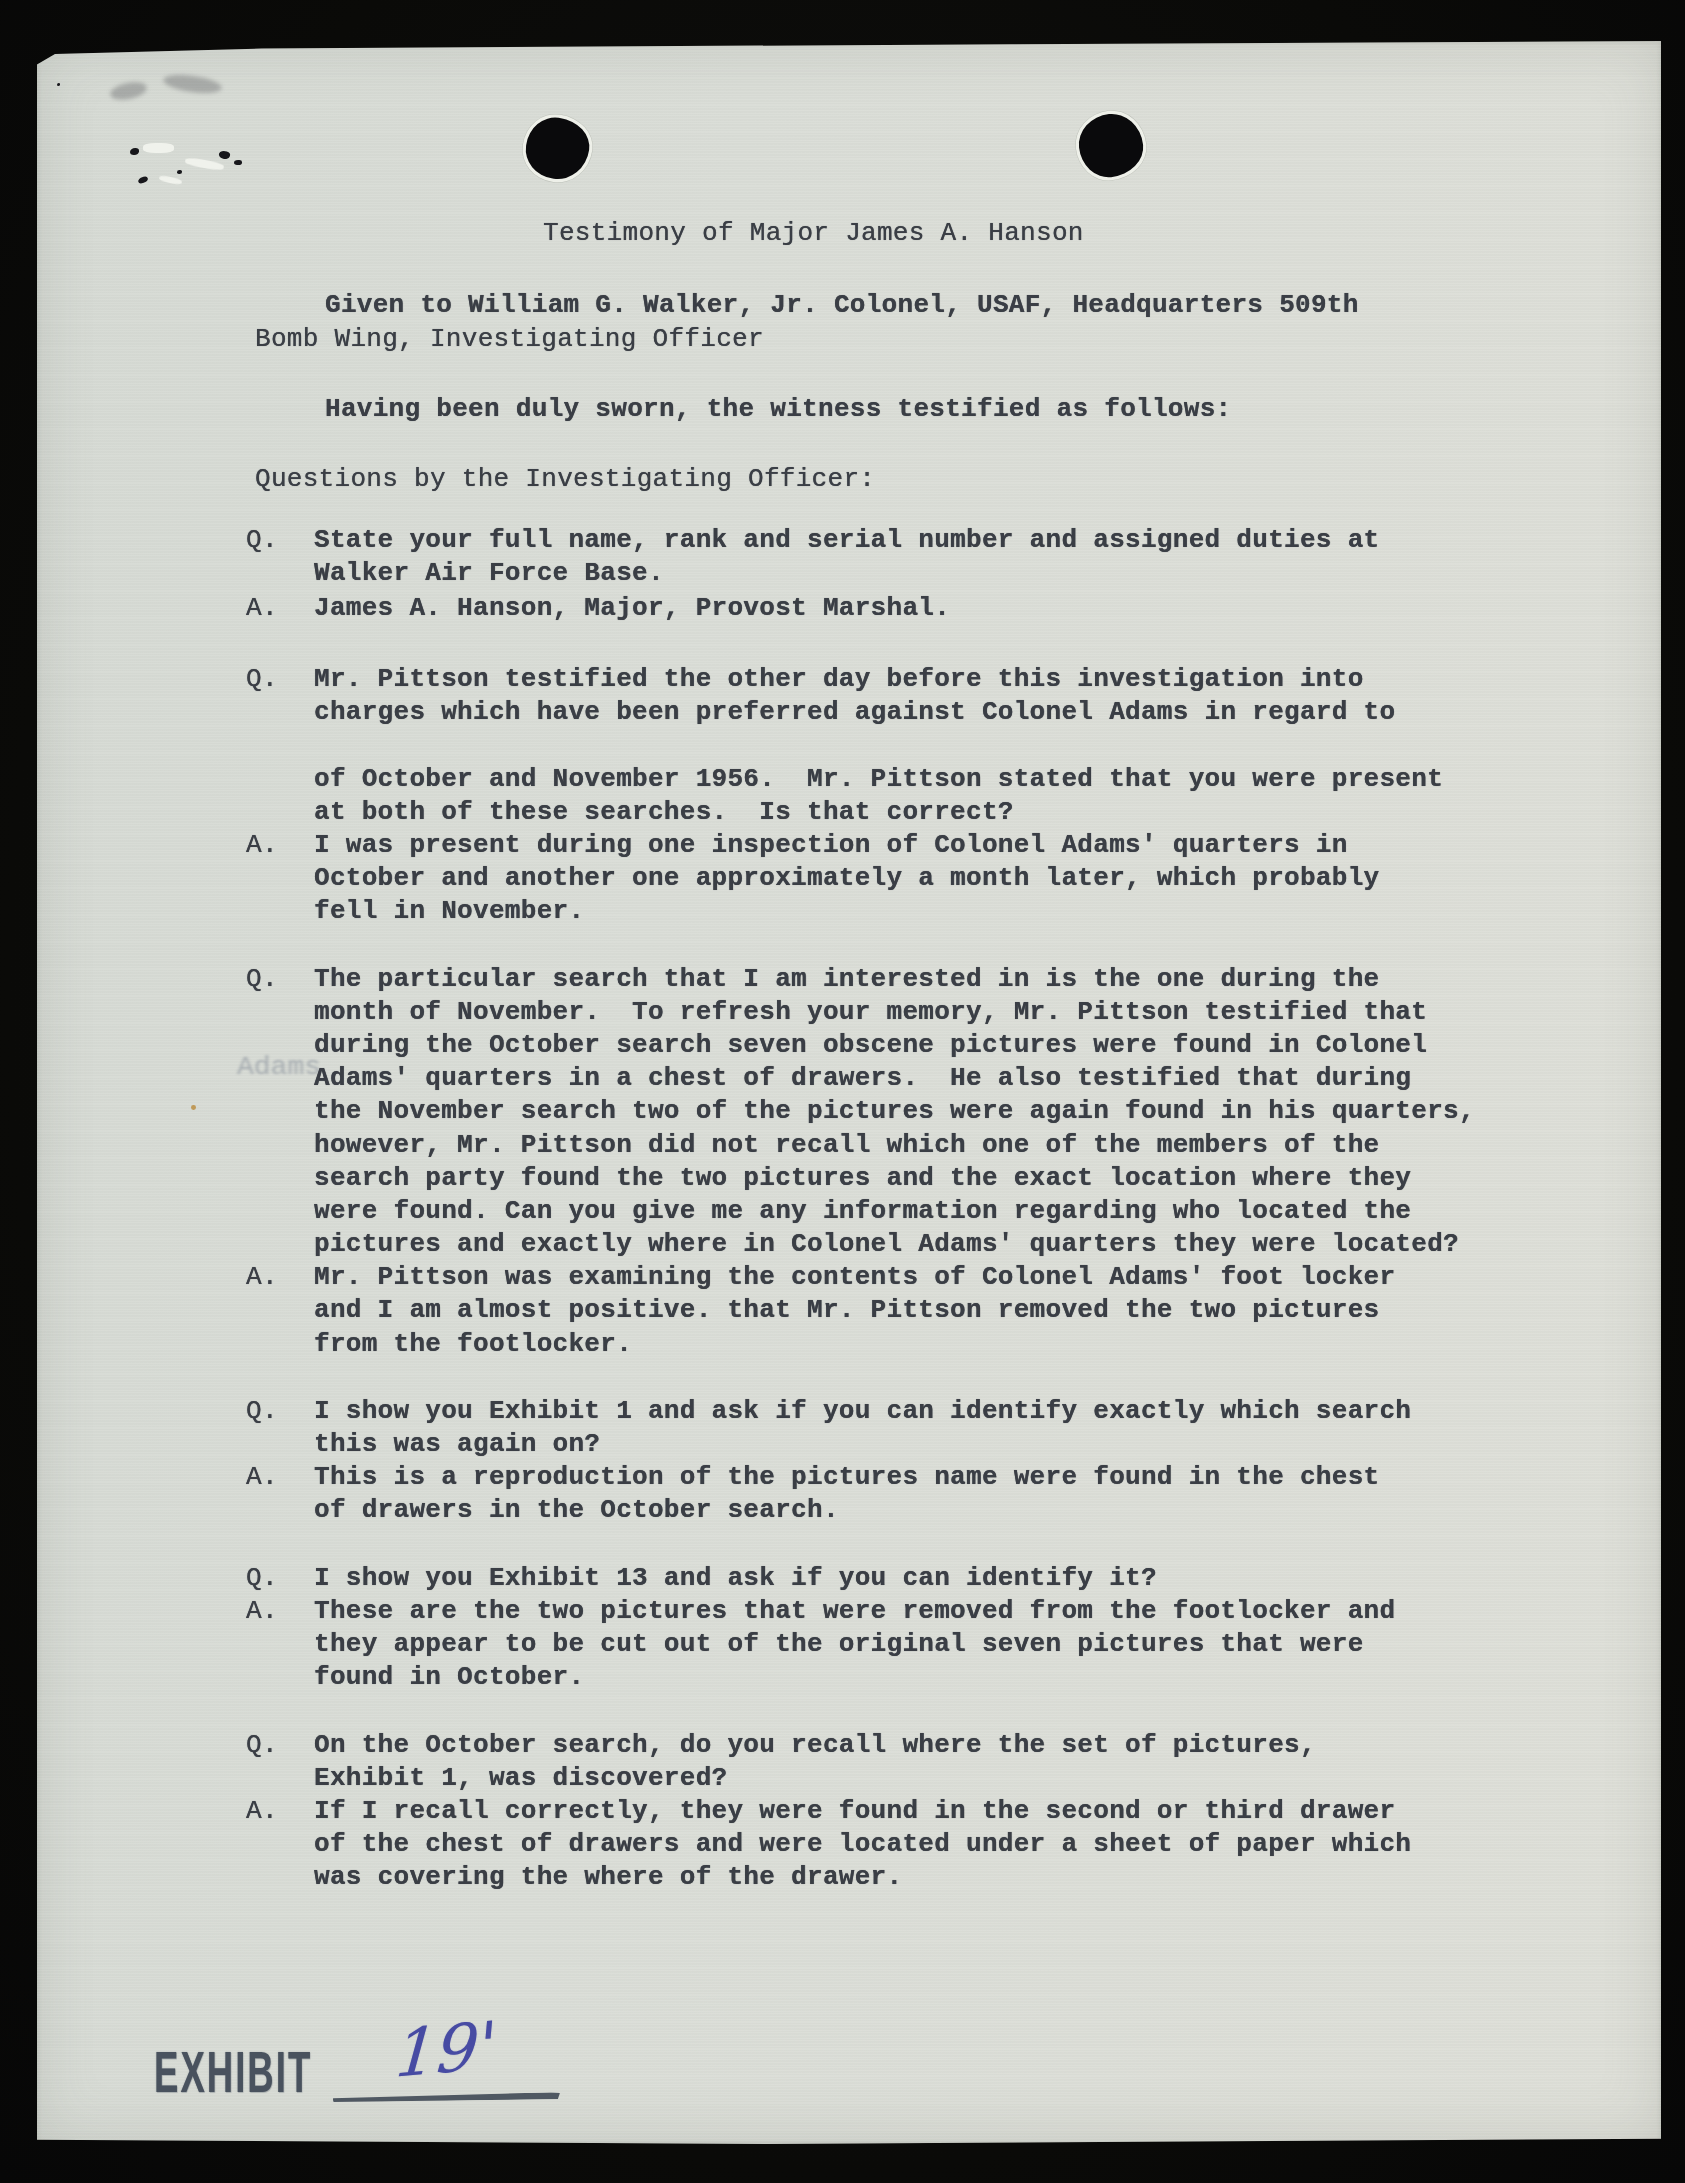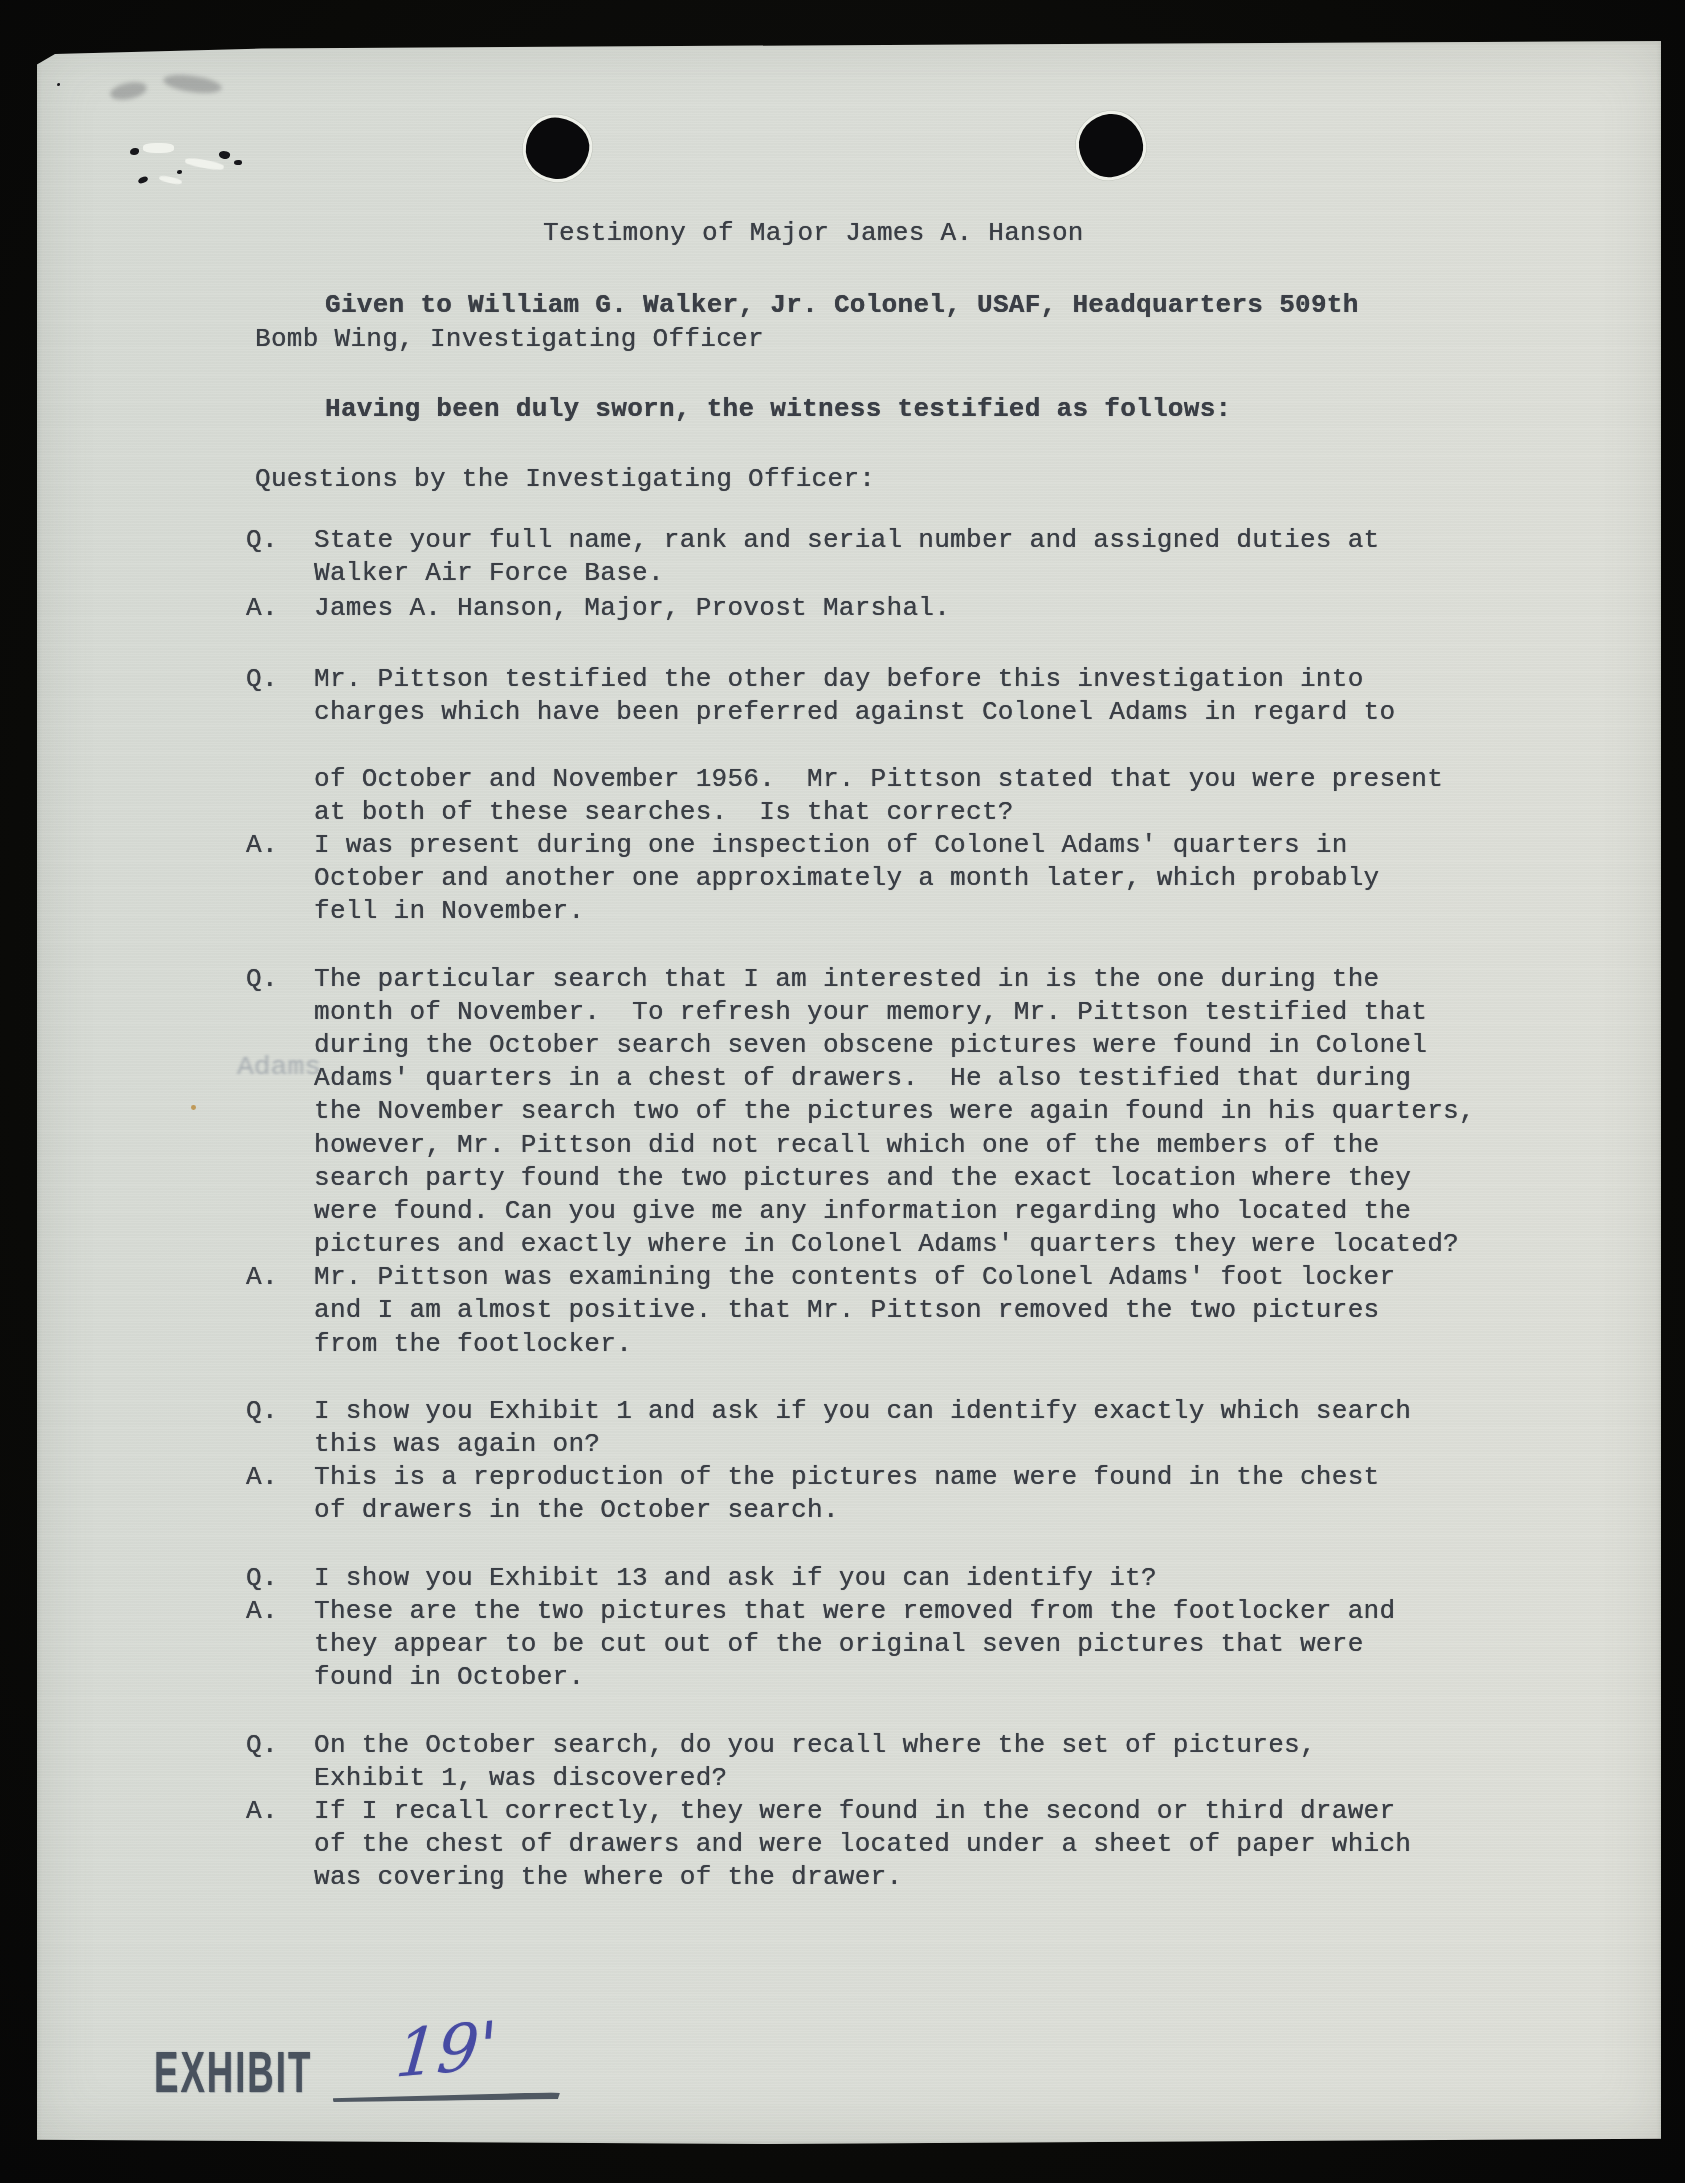--- a/index.html
+++ b/index.html
@@ -14,21 +14,21 @@
   .paper::after{content:"";position:absolute;inset:0;pointer-events:none;
     background:repeating-linear-gradient(0deg,rgba(255,255,255,.028) 0 1.1px,rgba(70,80,70,.018) 1.1px 2.7px);}
   
   .tw{position:absolute;font:26px/31px "Liberation Mono",monospace;color:#3a3e45;
     white-space:pre;letter-spacing:0.3px;
     text-shadow:0 0 0.7px rgba(58,62,70,.8),0.3px 0.3px 0 rgba(58,62,70,.35);}
   .title{left:543px;}
   .ind{left:325px;font-weight:bold;}
   .flush{left:240px;margin-left:15px;}
   .lbl{left:246px;}
-  .txt{left:314px;}
+  .txt{left:314px;font-weight:bold;}
   
   .ghost{position:absolute;left:240px;top:1052px;font:26px/31px "Liberation Mono",monospace;
     color:rgba(96,104,124,.40);filter:blur(1.3px);transform:scaleX(1.08);white-space:pre;}
   
   .hole{position:absolute;background:#0a0a0c;
     box-shadow:0 0 0 3.2px #eef0e9,0 0 0 3.7px rgba(150,155,145,.4);}
   .hole1{left:526px;top:118px;width:63px;height:61px;border-radius:46% 54% 50% 50%/52% 46% 56% 48%;transform:rotate(8deg);}
   .hole2{left:1079px;top:114px;width:64px;height:63px;border-radius:52% 48% 55% 45%/48% 54% 46% 52%;transform:rotate(-6deg);}
   
   .speck{position:absolute;background:#17171b;border-radius:60% 40% 55% 45%;}

